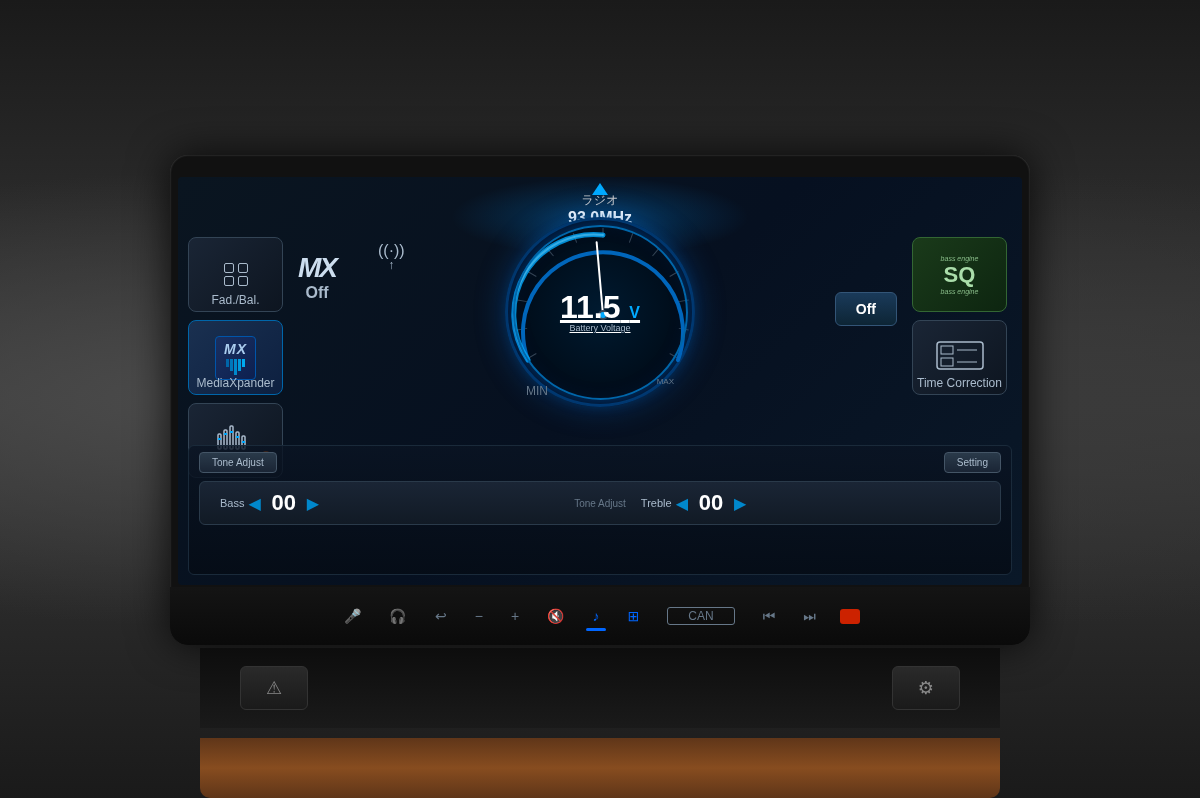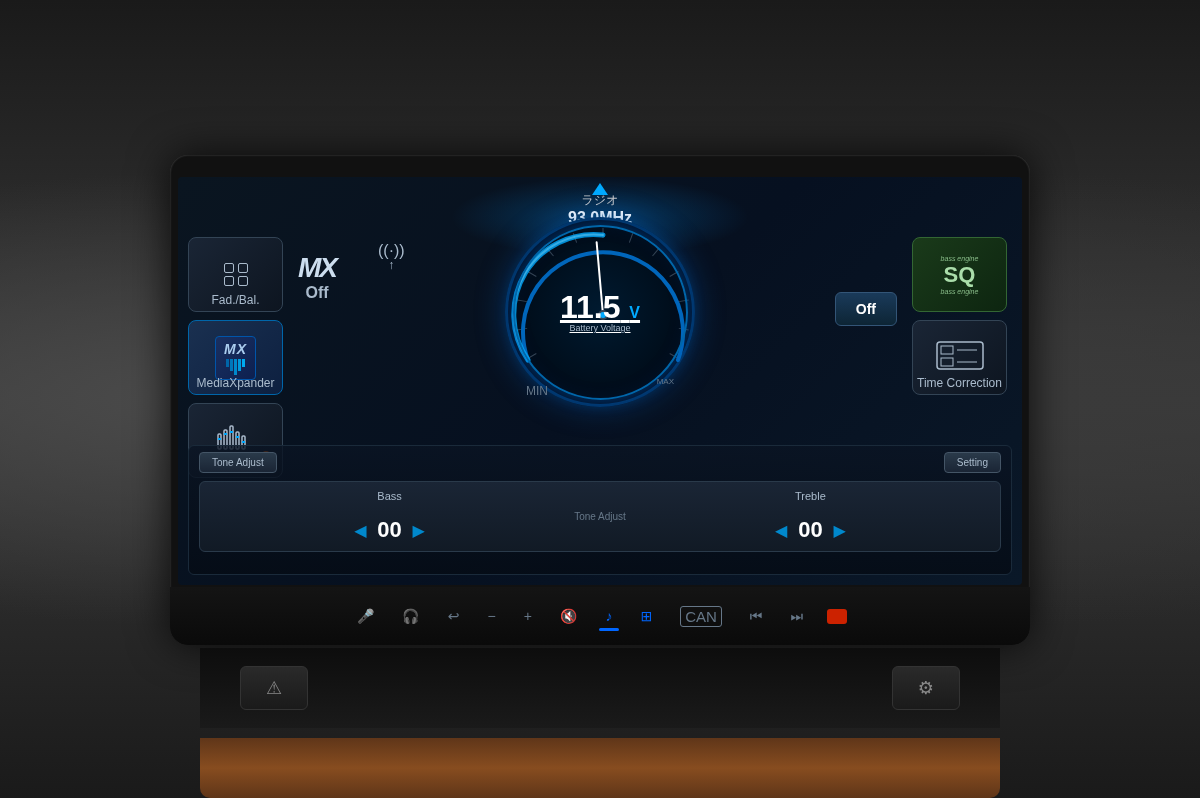--- a/index.html
+++ b/index.html
@@ -379,23 +379,22 @@
       gap: 5px;
       background: linear-gradient(180deg, #1a2535, #111a25);
       border: 1px solid #2a3a4a;
       border-radius: 6px;
       padding: 8px 20px;
       flex: 1;
     }
 
     .tone-section {
       display: flex;
-      flex-direction: column;
-      align-items: center;
-      gap: 15px;
+      align-items: center;
+      gap: 4px;
       flex: 1;
     }
 
     .tone-section-label {
       font-size: 11px;
       color: #aabbcc;
     }
 
     .tone-value-row {
       display: flex;
@@ -686,21 +685,21 @@
   <div class="hw-bar">
     <div class="hw-btn">🎤</div>
     <div class="hw-btn">🎧</div>
     <div class="hw-btn">↩</div>
     <div class="hw-btn">−</div>
     <div class="hw-btn">+</div>
     <div class="hw-btn">🔇</div>
     <div class="hw-btn hw-music-active" style="color:#0066ff;">♪</div>
     <div class="hw-btn" style="color:#0066ff;">⊞</div>
     <div class="hw-btn">
-      <div style="border: 1px solid #667788; border-radius: 3px; padding: 1px 4px; font-size:15px;">CAN</div>
+      <div style="border: 1px solid #667788; border-radius: 3px; padding: 1px 20px; font-size:12px;">CAN</div>
     </div>
     <div class="hw-btn">⏮</div>
     <div class="hw-btn">⏭</div>
     <div style="width:20px; height:15px; background:#cc2200; border-radius:3px;"></div>
   </div>
 
 </div>
 
 <div style="position:absolute; top:648px; left:200px; right:200px; height:80px; background: linear-gradient(180deg, #0d0d0d, #1a1a1a); display:flex; align-items:center; justify-content:space-between; padding: 0 40px;">
   <div style="background: linear-gradient(180deg, #2a2a2a, #1a1a1a); border: 1px solid #333; border-radius: 6px; color:#888; padding:10px 25px; font-size:18px; cursor:pointer;">⚠</div>

